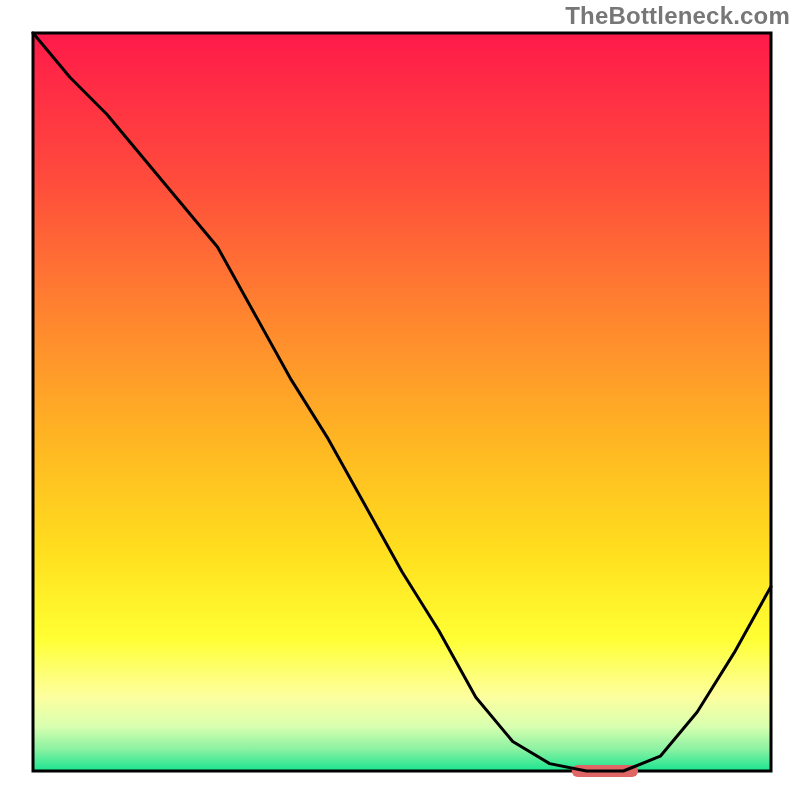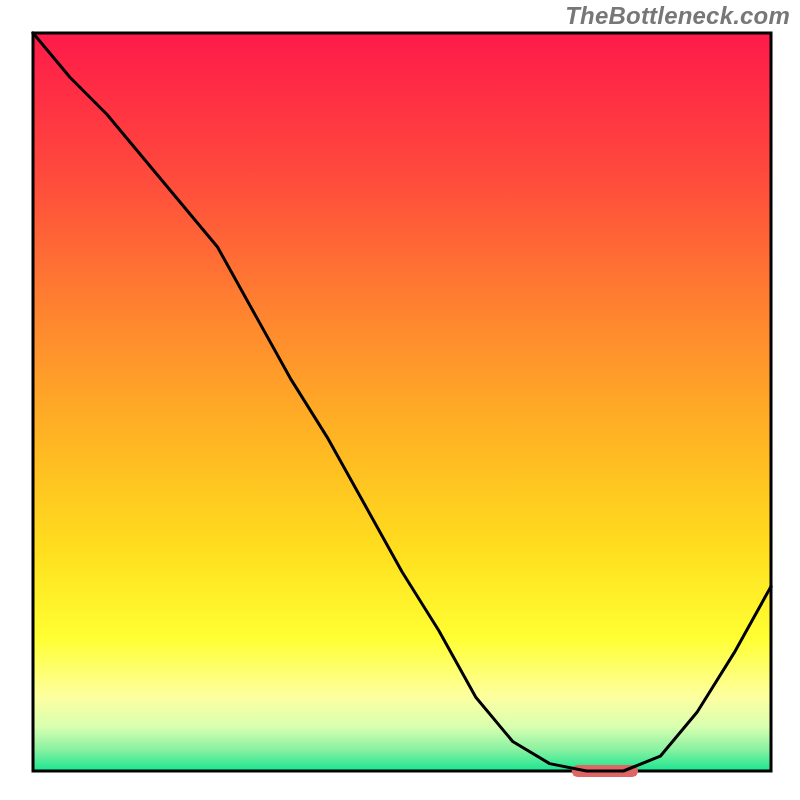--- a/index.html
+++ b/index.html
@@ -7,21 +7,20 @@
     padding: 0;
     width: 800px;
     height: 800px;
     background: #ffffff;
     font-family: Arial, Helvetica, sans-serif;
   }
   .chart-container {
     position: relative;
     width: 800px;
     height: 800px;
-    font-style: italic;
   }
   .watermark {
     position: absolute;
     top: 2px;
     right: 10px;
     font-size: 24px;
     font-weight: bold;
     color: #777777;
     letter-spacing: 0.2px;
   }

